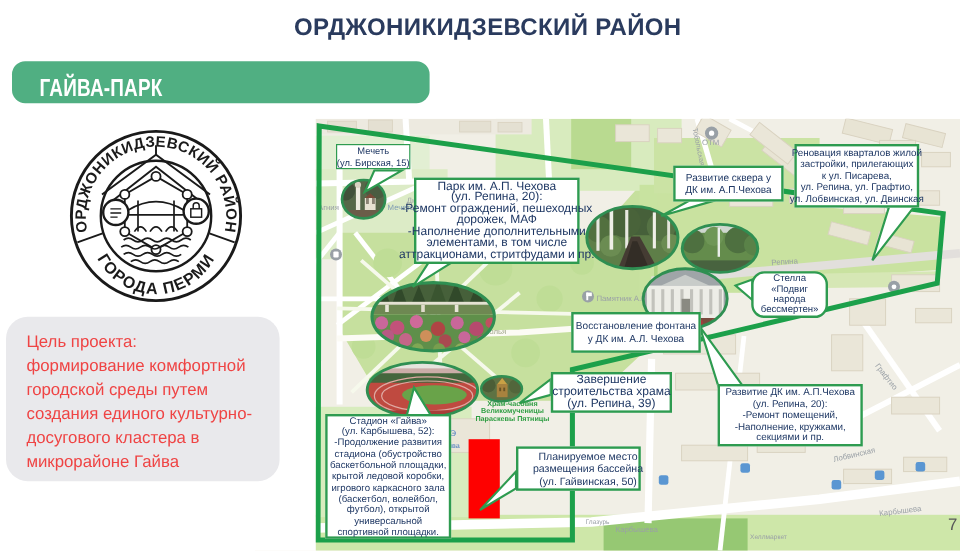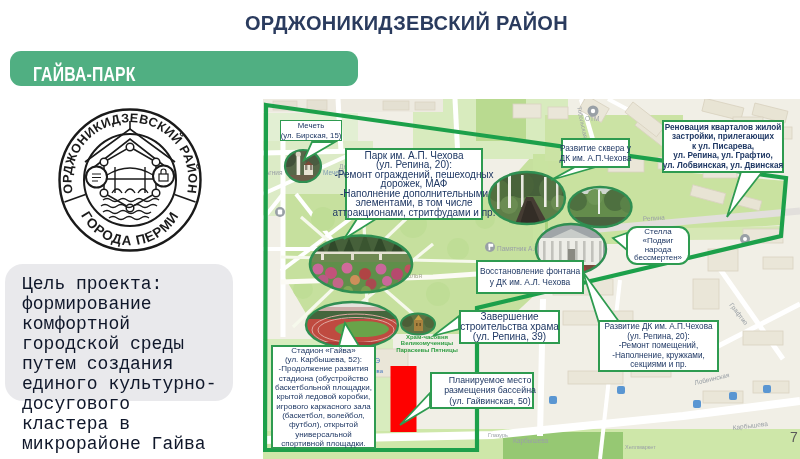--- a/index.html
+++ b/index.html
@@ -70,21 +70,21 @@
   <defs>
     <path id="arcTop" d="M18.4,90.5 A58.5,58.5 0 1 1 131.6,90.5"></path>
     <path id="arcBot" d="M23,103 A55,55 0 0 0 127,103"></path>
   </defs>
   <text font-size="12.6" font-weight="bold" fill="#1a1a1a" letter-spacing="0.4"><textPath href="#arcTop" startOffset="50%" text-anchor="middle">ОРДЖОНИКИДЗЕВСКИЙ РАЙОН</textPath></text>
   <text font-size="13.5" font-weight="bold" fill="#1a1a1a" letter-spacing="1"><textPath href="#arcBot" startOffset="50%" text-anchor="middle">ГОРОДА ПЕРМИ</textPath></text>
 </svg>
 
 <div class="abs" style="left:5px;top:264px;width:228px;height:137px;background:#E9E9EC;border-radius:18px;"></div>
 
-<div class="abs" style="left:22px;top:274px;width:205px;font-size:18px;line-height:20px;color:#0f172a;z-index:2;font-family:Liberation Mono, monospace;">Цель проекта:<br>формирование комфортной городской среды путем создания единого культурно-досугового кластера в микрорайоне Гайва</div>
+<div class="abs" style="left:22px;top:274px;width:205px;font-size:14px;line-height:20px;color:#ef4444;z-index:2;">Цель проекта:<br>формирование комфортной городской среды путем создания единого культурно-досугового кластера в микрорайоне Гайва</div>
 
 <svg class="abs" style="left:263px;top:99px;" width="537" height="360" viewBox="0 0 537 360">
 
   <rect x="0" y="0" width="537" height="360" fill="#F1EFE6"></rect>
 
   <g>
     <rect x="0" y="14" width="95" height="50" fill="#E2EFD3"></rect>
     <rect x="0" y="42" width="110" height="75" fill="#DCEBC6"></rect>
     <polygon points="18,95 235,95 268,58 305,58 305,165 230,235 55,235 18,172" fill="#C6E09E"></polygon>
     <rect x="150" y="0" width="155" height="60" fill="#D8EBBE"></rect>
@@ -405,23 +405,23 @@
     <polygon points="320,173 336,224 357,224"></polygon>
   </g>
 </svg>
 
 <div class="abs" style="left:394px;top:334px;width:66px;text-align:center;font-size:6px;line-height:6.3px;font-weight:bold;color:#2F9E43;z-index:5;">Храм-часовня<br>Великомученицы<br>Параскевы Пятницы</div>
 
 <div class="cb" style="left:280px;top:120px;width:62px;height:21px;font-size:7.8px;line-height:9.2px;border-width:1.8px;">Мечеть<br>(ул. Бирская, 15)</div>
 
 <div class="cb" style="left:345px;top:148px;width:138px;height:72px;font-size:10px;line-height:9.4px;">Парк им. А.П. Чехова<br>(ул. Репина, 20):<br>-Ремонт ограждений, пешеходных<br>дорожек, МАФ<br>-Наполнение дополнительными<br>элементами, в том числе<br>аттракционами, стритфудами и пр.</div>
 
-<div class="cb" style="left:561px;top:138px;width:69px;height:30px;font-size:8.4px;line-height:10.5px;">Развитие сквера у<br>ДК им. А.П.Чехова</div>
-
-<div class="cb" style="left:662px;top:120px;width:122px;height:53px;font-size:8.2px;line-height:9.6px;font-weight:bold;">Реновация кварталов жилой<br>застройки, прилегающих<br>к ул. Писарева,<br>ул. Репина, ул. Графтио,<br>ул. Лобвинская, ул. Двинская</div>
+<div class="cb" style="left:561px;top:138px;width:92px;height:30px;font-size:8.4px;line-height:10.5px;">Развитие сквера у<br>ДК им. А.П.Чехова</div>
+
+<div class="cb" style="left:662px;top:120px;width:104px;height:53px;font-size:8.2px;line-height:9.6px;">Реновация кварталов жилой<br>застройки, прилегающих<br>к ул. Писарева,<br>ул. Репина, ул. Графтио,<br>ул. Лобвинская, ул. Двинская</div>
 
 <div class="cb" style="left:626px;top:226px;width:64px;height:39px;font-size:8px;line-height:8.8px;border-radius:11px;">Стелла<br>«Подвиг<br>народа<br>бессмертен»</div>
 
 <div class="cb" style="left:432px;top:260px;width:108px;height:34px;font-size:8.4px;line-height:11px;margin-left:44px;">Восстановление фонтана<br>у ДК им. А.Л. Чехова</div>
 
 <div class="cb" style="left:459px;top:310px;width:101px;height:34px;font-size:10px;line-height:10px;">Завершение<br>строительства храма<br>(ул. Репина, 39)</div>
 
 <div class="cb" style="left:430px;top:372px;width:104px;height:37px;font-size:8.8px;line-height:10.5px;padding-left:16px;">Планируемое место<br>размещения бассейна<br>(ул. Гайвинская, 50)</div>
 
 <div class="cb" style="left:271px;top:345px;width:105px;height:104px;font-size:8px;line-height:9.3px;">Стадион «Гайва»<br>(ул. Карбышева, 52):<br>-Продолжение развития<br>стадиона (обустройство<br>баскетбольной площадки,<br>крытой ледовой коробки,<br>игрового каркасного зала<br>(баскетбол, волейбол,<br>футбол), открытой<br>универсальной<br>спортивной площадки.</div>

